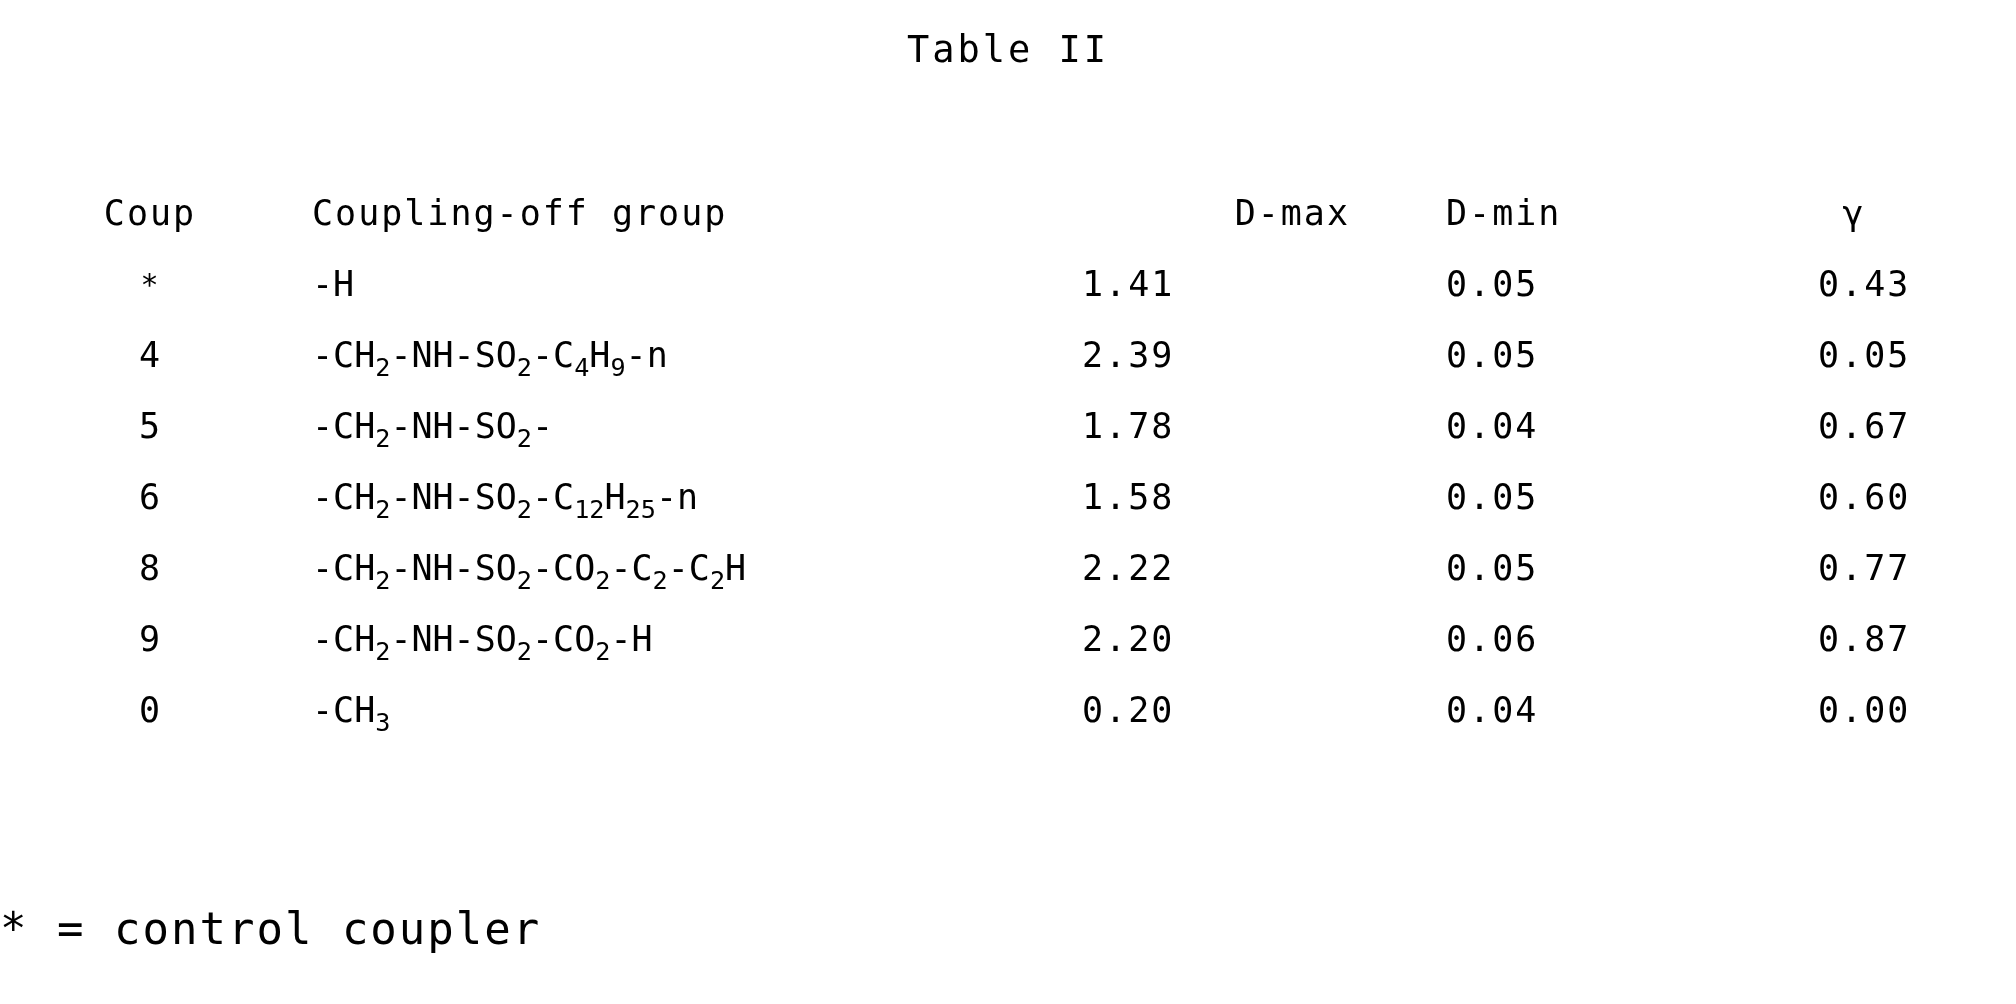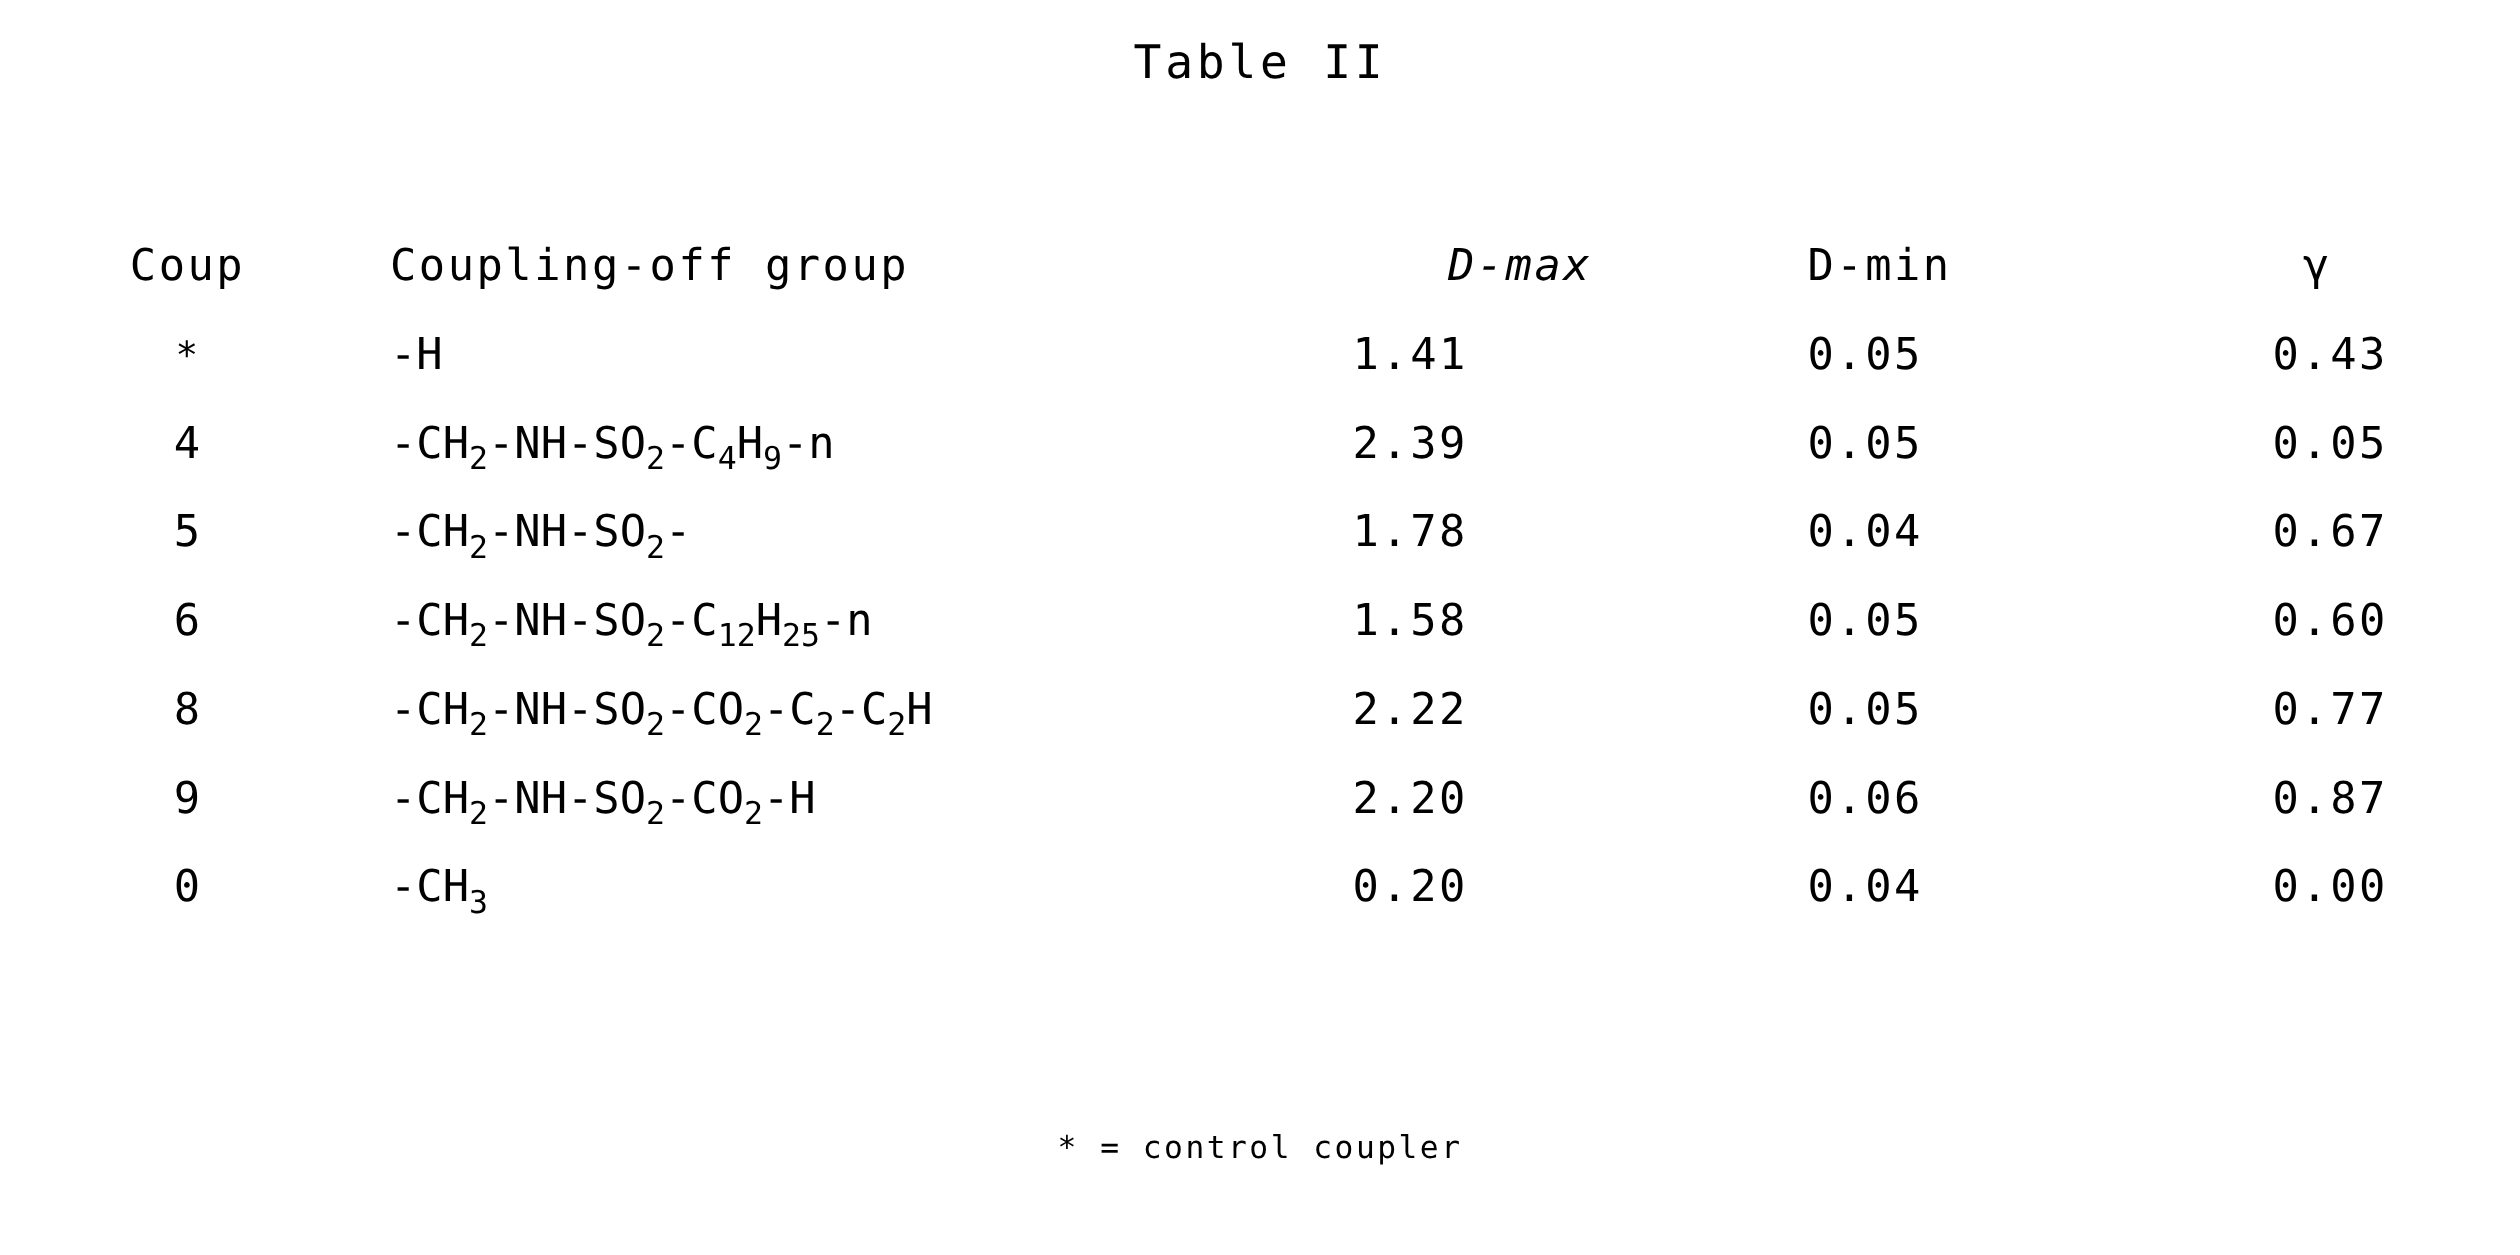--- a/index.html
+++ b/index.html
@@ -54,21 +54,21 @@
     font-weight: normal;
     font-size: 35px;
     line-height: 71px;
     height: 71px;
     vertical-align: middle;
     white-space: nowrap;
   }
 
   .hdr-coup   { text-align: center; letter-spacing: 2px; margin-left: 46px; }
   .hdr-group  { text-align: left;   letter-spacing: 2px; padding-left: 12px !important; }
-  .hdr-dmax   { text-align: center;   letter-spacing: 2px; padding-left: 62px !important; font-style: italic; }
+  .hdr-dmax   { text-align: right;   letter-spacing: 2px; padding-left: 62px !important; }
   .hdr-dmin   { text-align: left;   letter-spacing: 2px; padding-left: 96px !important; }
   .hdr-gamma  { text-align: center; font-size: 38px; }
 
   .cell-coup  { text-align: center; font-size: 34px; letter-spacing: 1px; }
   .cell-group { text-align: left; padding-left: 12px !important; font-size: 35px; letter-spacing: 0px; }
   .cell-dmax  { text-align: left; padding-left: 62px !important; font-size: 35px; letter-spacing: 2px; }
   .cell-dmin  { text-align: left; padding-left: 96px !important; font-size: 35px; letter-spacing: 2px; }
   .cell-gamma { text-align: left; padding-left: 128px !important; font-size: 35px; letter-spacing: 2px; }
 
   .cell-coup.star { font-size: 30px; }
@@ -79,22 +79,22 @@
     line-height: 0;
     vertical-align: -0.36em;
   }
 
   
   .footnote {
     position: absolute;
     top: 903px;
     left: 0;
     width: 2016px;
-    text-align: center;
-    font-size: 25px;
+    text-align: left;
+    font-size: 44px;
     letter-spacing: 2px;
     white-space: pre;
   }
 </style>
 </head>
 <body>
 
 <div class="page">
 
   <div class="table-title">Table II</div>

